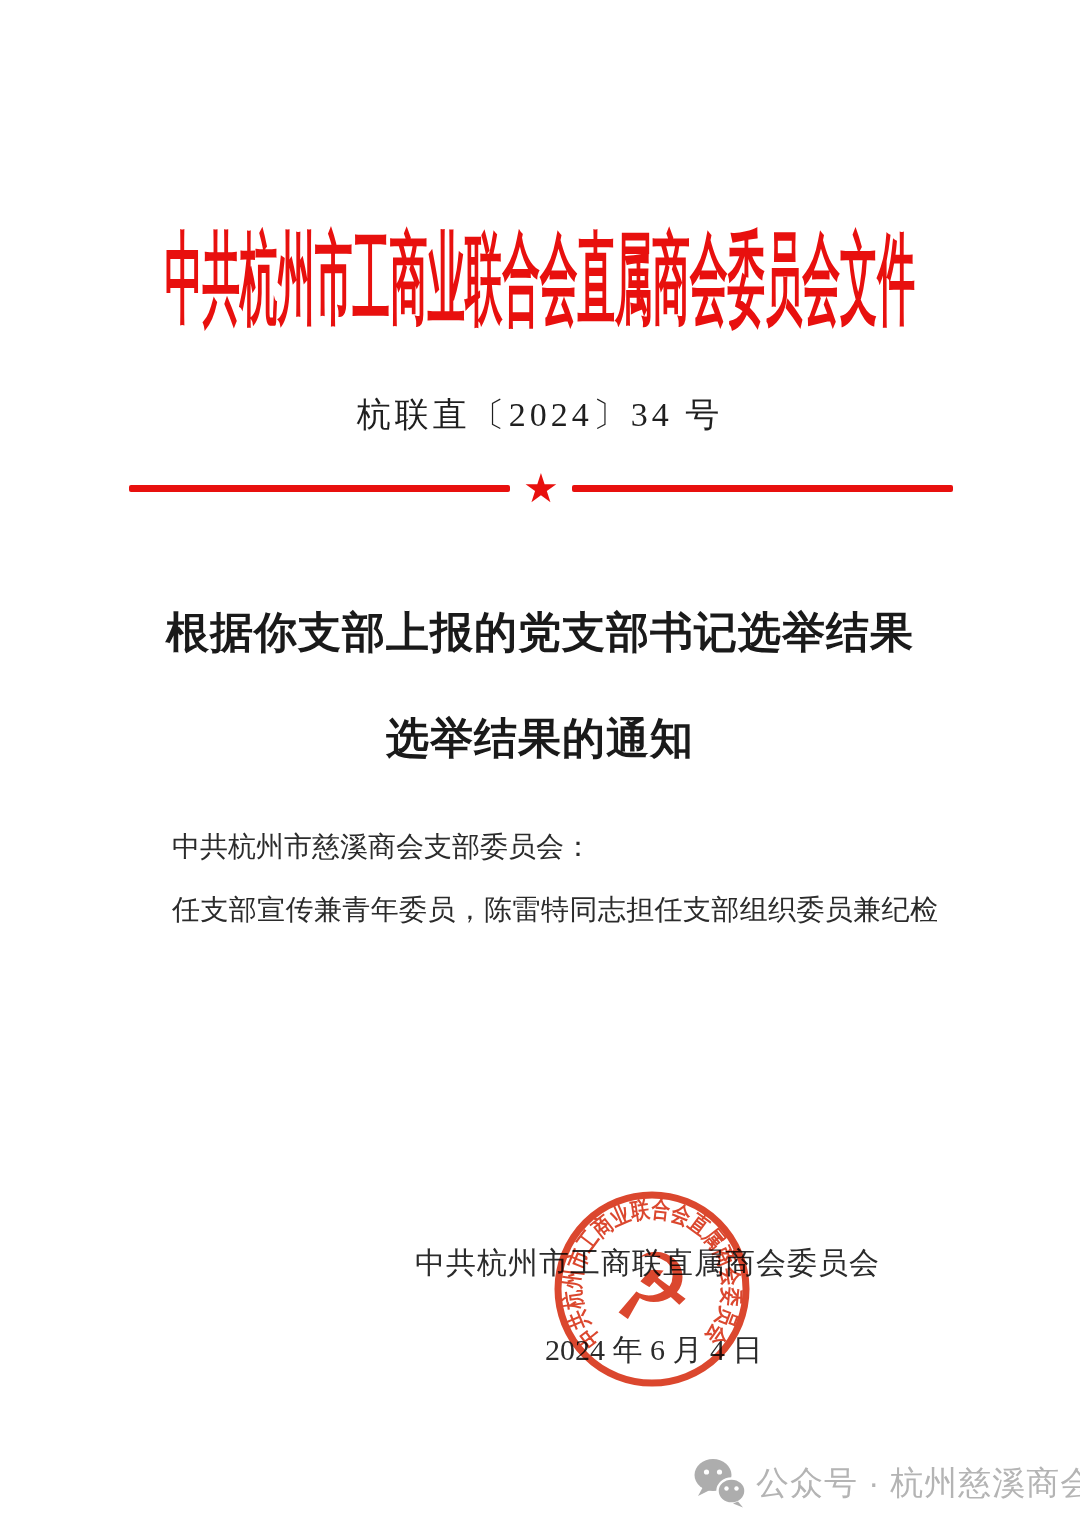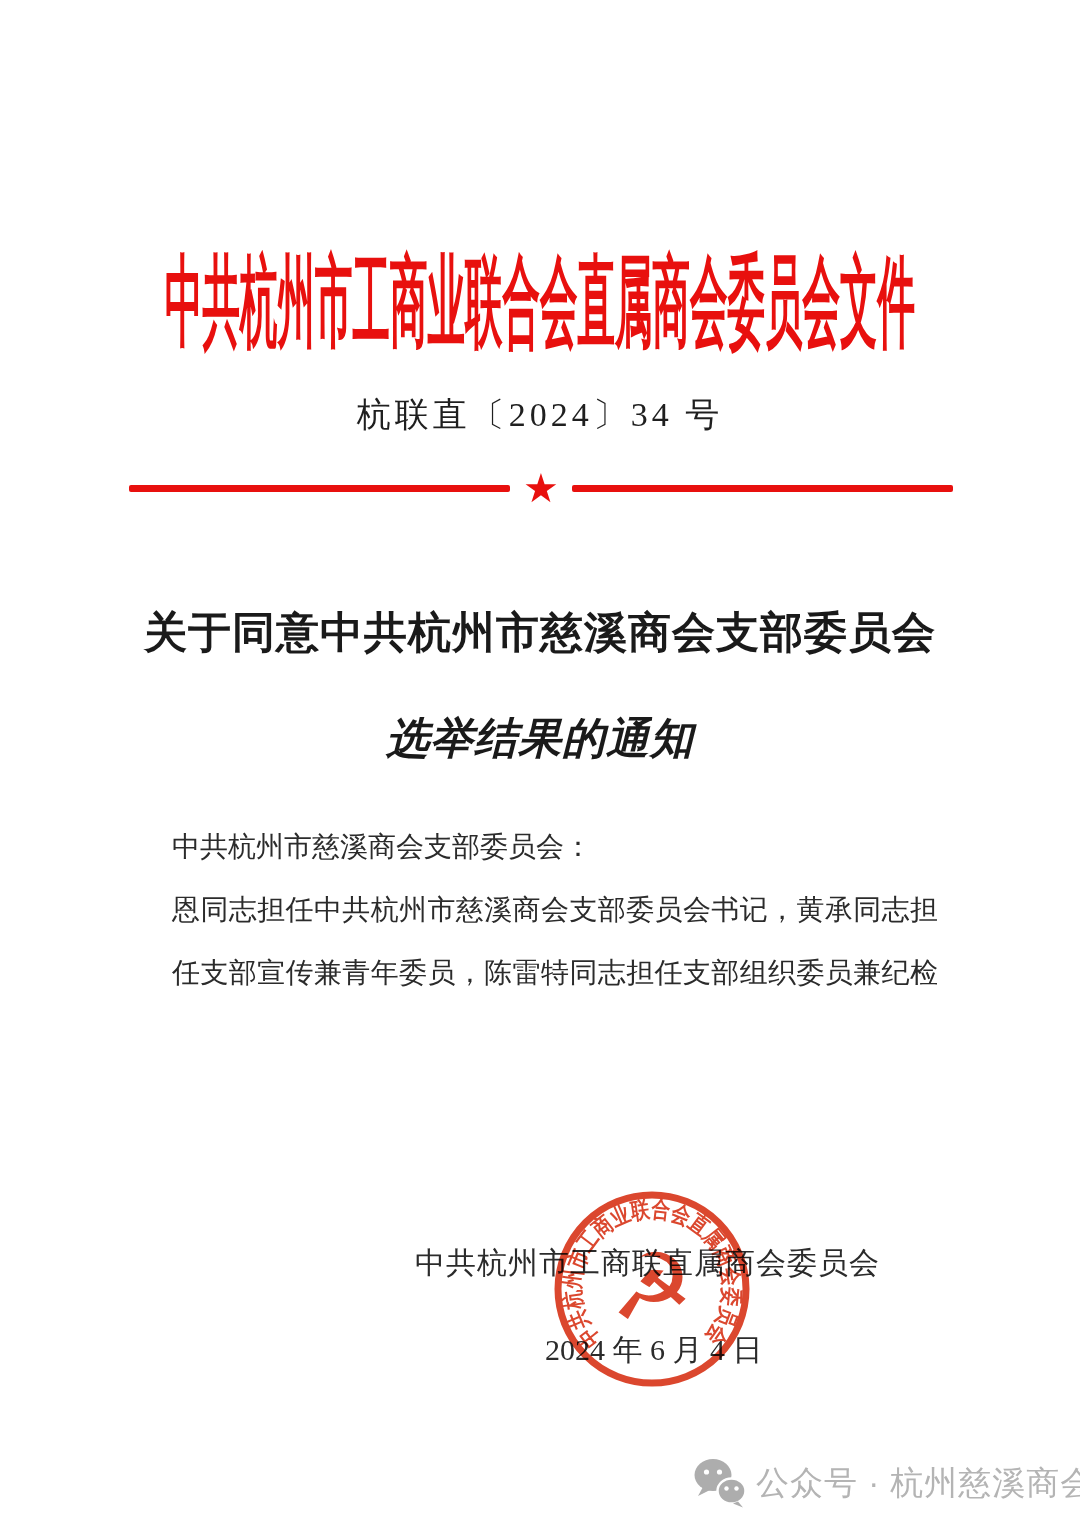--- a/index.html
+++ b/index.html
@@ -8,39 +8,39 @@
     --ink:#2b2b2b;
     --gray:#b4b4b4;
   }
   html,body{margin:0;padding:0;background:#ffffff;}
   .page{
     position:relative;width:1080px;height:1527px;margin:0 auto;
     background:#ffffff;overflow:hidden;
     font-family:"Liberation Serif","DejaVu Serif",serif;color:var(--ink);
   }
   
-  .letterhead-wrap{position:absolute;top:228px;left:0;width:100%;display:flex;justify-content:center;margin-top:23px;}
+  .letterhead-wrap{position:absolute;top:228px;left:0;width:100%;display:flex;justify-content:center;}
   .letterhead{
     font-size:100px;line-height:104px;font-weight:bold;color:var(--red);
     white-space:nowrap;transform:scaleX(0.375);transform-origin:center;
   }
   
   .doc-number{position:absolute;top:392px;left:0;width:100%;text-align:center;
     font-size:34px;line-height:46px;color:#1f1f1f;letter-spacing:4px;}
   
   .divider{position:absolute;top:468px;left:129px;width:824px;height:40px;
     display:flex;align-items:center;}
   .rule{flex:1 1 auto;height:7px;background:var(--red);border-radius:2px;}
   .star{flex:0 0 auto;margin:0 13px;color:var(--red);font-size:40px;line-height:40px;
     font-family:"DejaVu Sans","Liberation Sans",sans-serif;}
   
   .title-line{position:absolute;left:0;width:100%;text-align:center;
     font-size:43px;line-height:50px;font-weight:bold;color:#1a1a1a;letter-spacing:1px;}
   .title-line.l1{top:608px;}
-  .title-line.l2{top:714px;font-style:italic;}
+  .title-line.l2{top:714px;}
   
   .body-block{position:absolute;left:172px;top:815px;width:766px;
     font-size:28px;color:var(--ink);letter-spacing:0;}
   .body-line{height:63px;line-height:63px;}
   .jline{text-align:justify;text-align-last:justify;text-justify:inter-character;}
   .indent{text-indent:56px;}
   
   .signature{position:absolute;top:1243px;right:200px;font-size:30px;line-height:40px;
     letter-spacing:1px;color:var(--ink);white-space:nowrap;}
   .date{position:absolute;top:1330px;left:545px;font-size:30px;line-height:40px;
@@ -65,26 +65,25 @@
   </div>
 
   <div class="doc-number">杭联直〔2024〕34 号</div>
 
   <div class="divider">
     <div class="rule"></div>
     <div class="star">★</div>
     <div class="rule"></div>
   </div>
 
-  <div class="title-line l1">关于同意中共杭州市慈溪商会支部委员会</div>
+  <div class="title-line l1">根据你支部上报的党支部书记选举结果</div>
   <div class="title-line l2">选举结果的通知</div>
 
   <div class="body-block">
     <div class="body-line">中共杭州市慈溪商会支部委员会：</div>
-    <div class="body-line jline">恩同志担任中共杭州市慈溪商会支部委员会书记，黄承同志担</div>
     <div class="body-line jline">任支部宣传兼青年委员，陈雷特同志担任支部组织委员兼纪检</div>
   </div>
 
   <div class="signature">中共杭州市工商联直属商会委员会</div>
   <div class="date">2024 年 6 月 4 日</div>
 
   <svg class="seal" viewBox="0 0 200 200">
     <circle cx="100" cy="100" r="94" fill="none" stroke="#d8371c" stroke-width="7"></circle>
     <path id="sealArc" d="M 49.1,150.9 A 72,72 0 1 1 150.9,150.9" fill="none"></path>
     <text font-size="23" fill="#d8371c" font-weight="bold" font-family="Liberation Serif, DejaVu Serif, serif">

